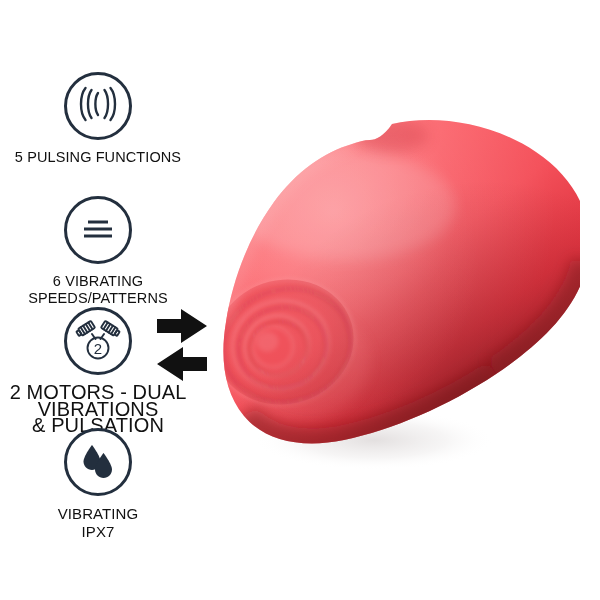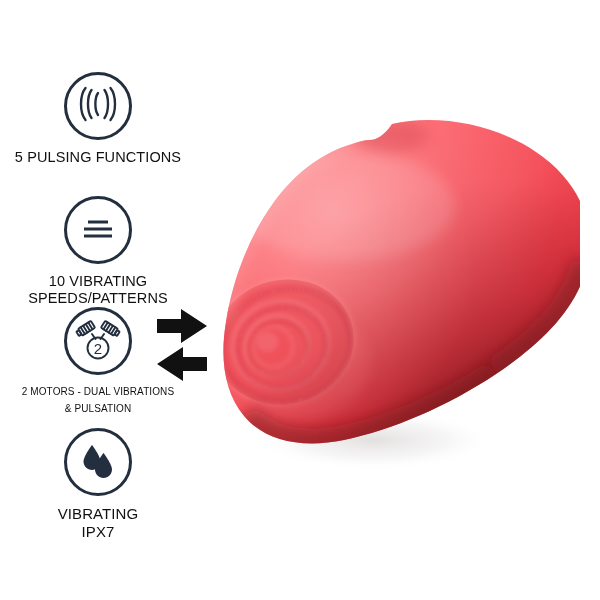--- a/index.html
+++ b/index.html
@@ -44,21 +44,21 @@
     color: #111111;
     letter-spacing: 0.1px;
     white-space: pre-line;
   }
 
   #feature-1 { top: 72px; }
   #feature-2 { top: 196px; }
   #feature-3 { top: 307px; }
   #feature-4 { top: 428px; }
 
-  #feature-3 .feature-label { font-size: 10px; }
+  #feature-3 .feature-label { font-size: 20px; }
   #feature-4 .feature-label { font-size: 15px; line-height: 18px; }
 
   
   #arrows {
     position: absolute;
     left: 155px;
     top: 305px;
     width: 80px;
     height: 85px;
   }
@@ -97,21 +97,21 @@
   <div class="feature" id="feature-2">
     <div class="feature-icon">
       <span>
         <svg width="44" height="44" viewBox="0 0 44 44" fill="none" stroke="#232f3e" stroke-width="3" stroke-linecap="butt">
           <line x1="12" y1="16" x2="32" y2="16"></line>
           <line x1="8" y1="23" x2="36" y2="23"></line>
           <line x1="8" y1="30" x2="36" y2="30"></line>
         </svg>
       </span>
     </div>
-    <div class="feature-label">10 VIBRATING
+    <div class="feature-label">6 VIBRATING
 SPEEDS/PATTERNS</div>
   </div>
 
   <div class="feature" id="feature-3">
     <div class="feature-icon">
       <span>
         <svg width="52" height="52" viewBox="0 0 52 52" fill="none" stroke="#232f3e" stroke-width="1.9" stroke-linecap="round">
 
           <g transform="rotate(-32 15 15)">
             <rect x="7" y="11" width="15" height="8" rx="1"></rect>

